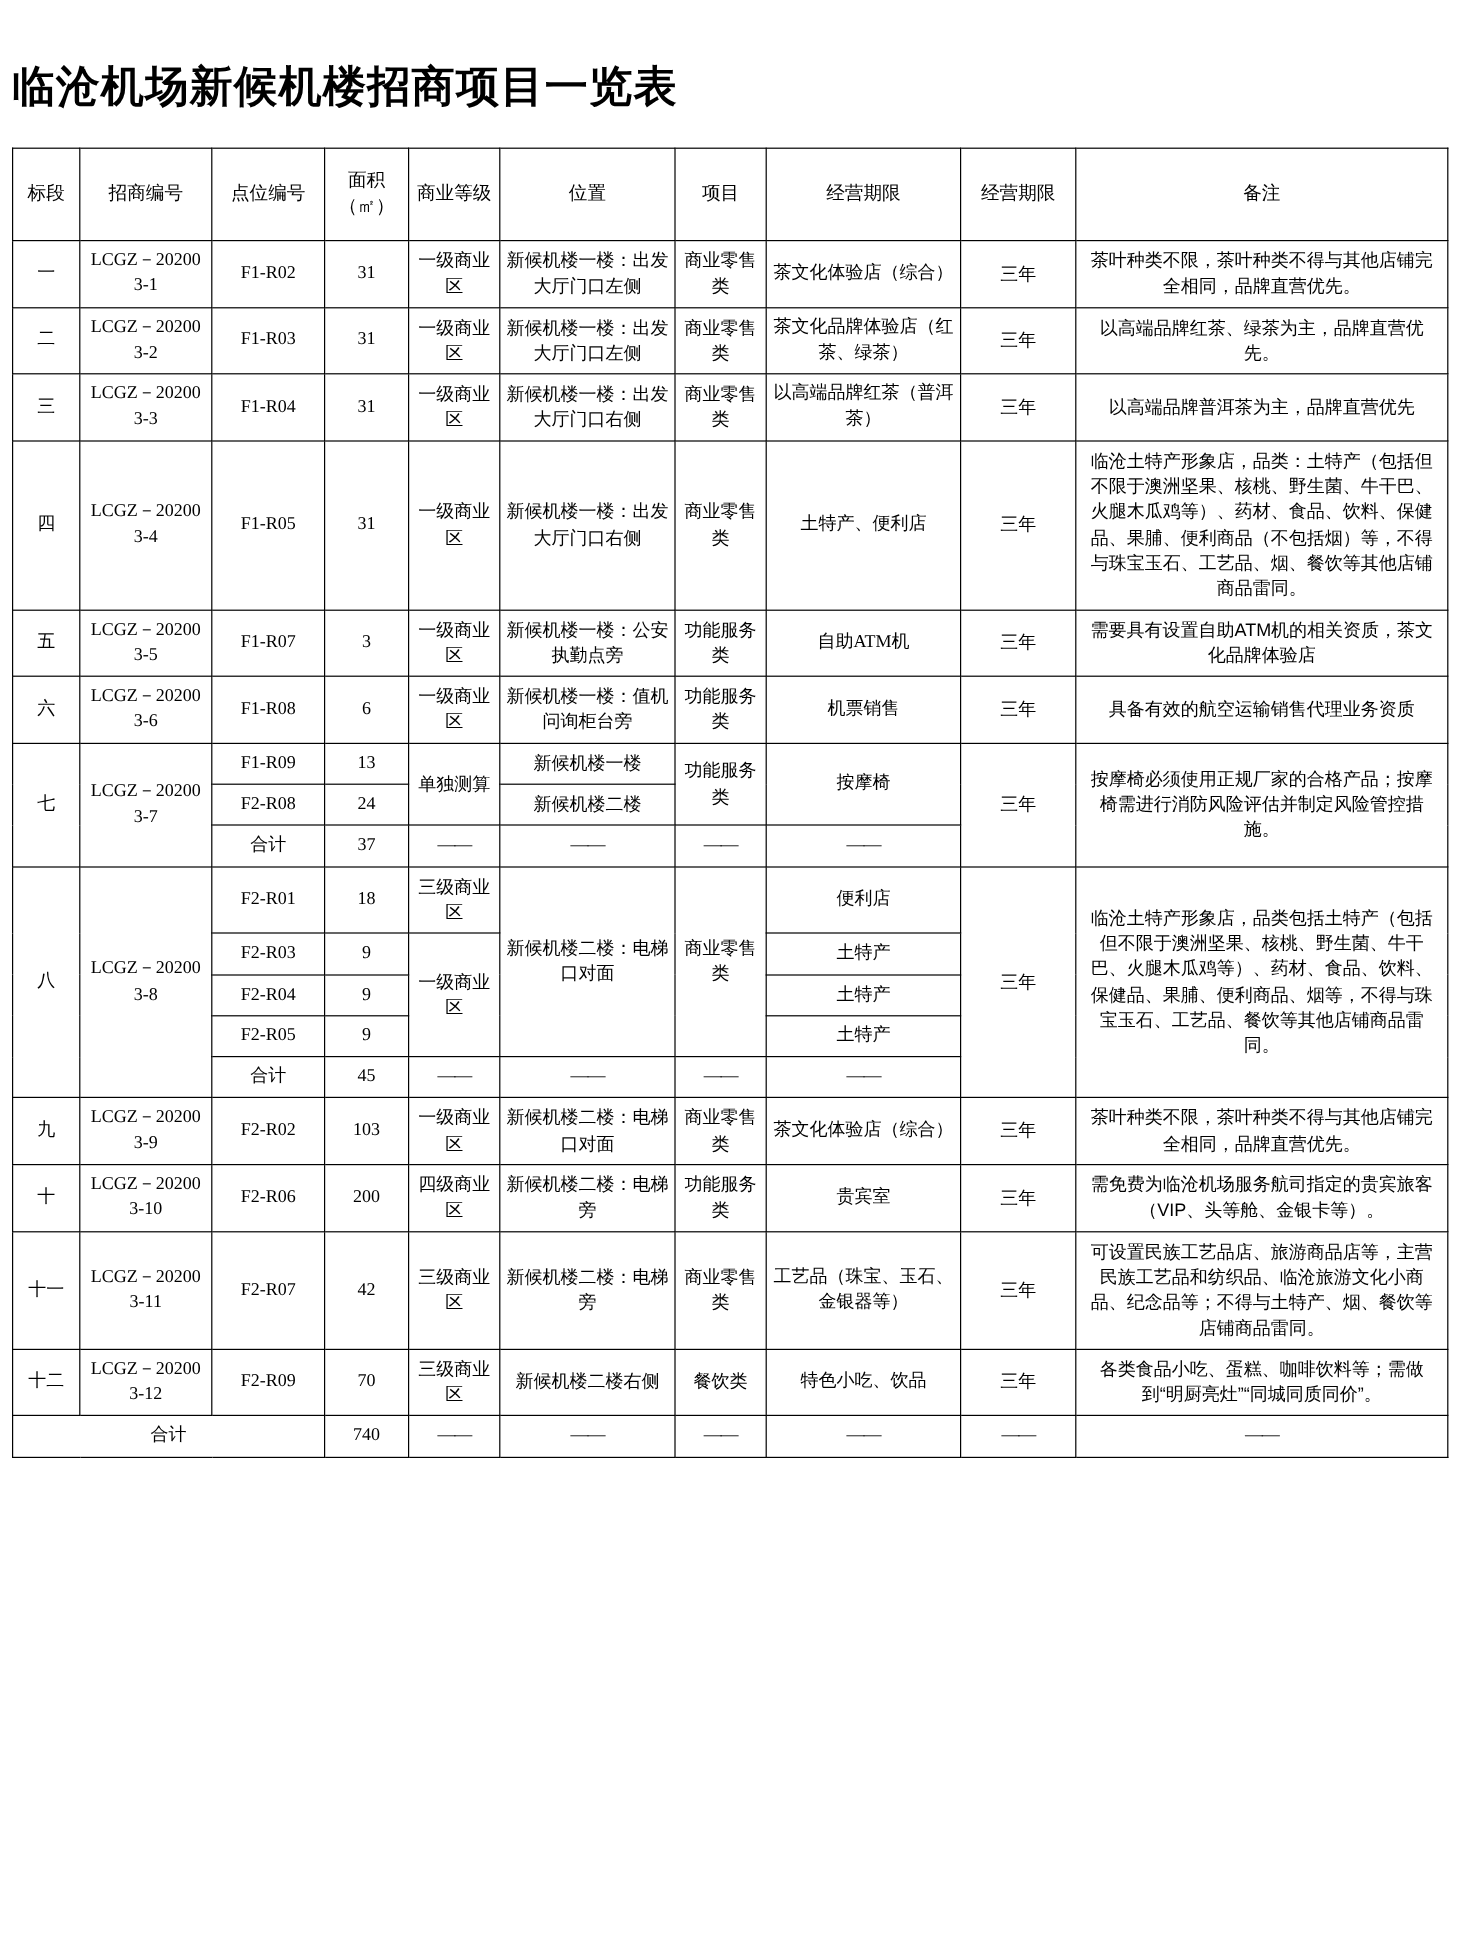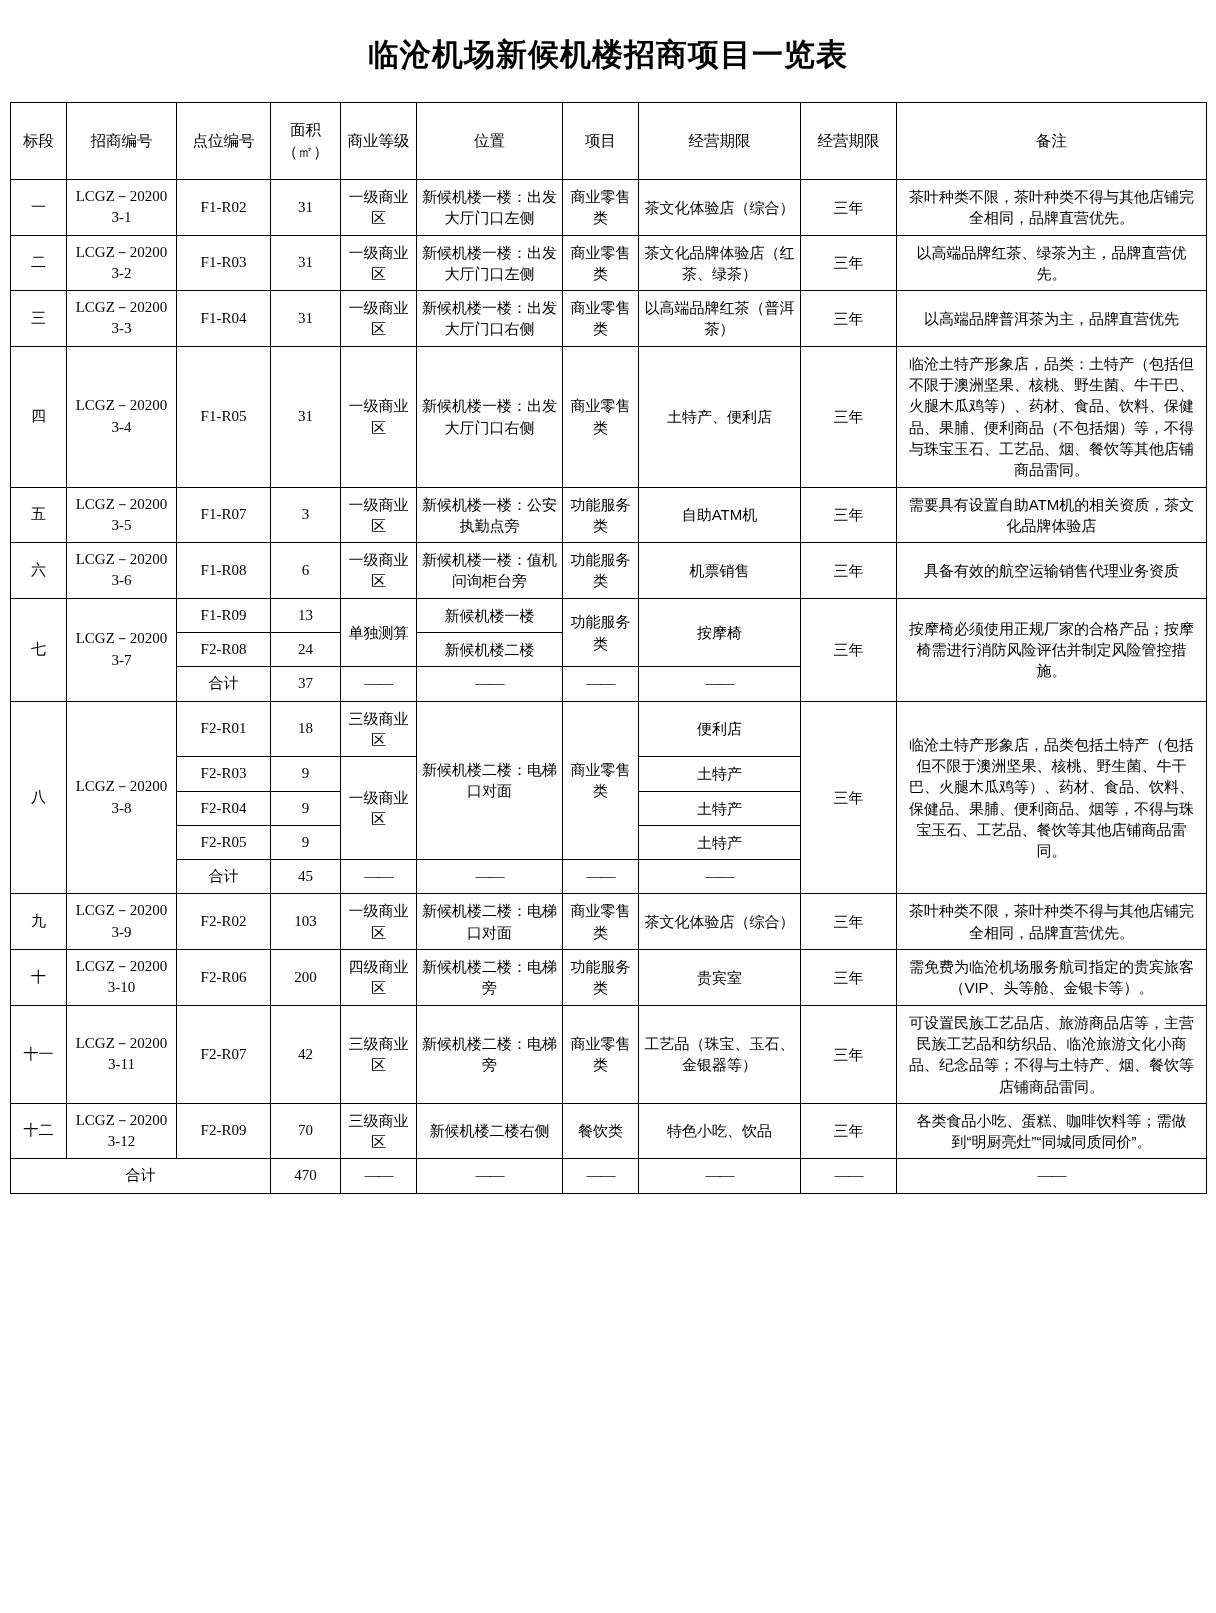--- a/index.html
+++ b/index.html
@@ -11,25 +11,24 @@
     width: 1216px;
     font-family: "Liberation Serif", "DejaVu Serif", serif;
     color: #000;
   }
   .page {
     width: 1216px;
     box-sizing: border-box;
     padding: 0 10px;
   }
   .doc-title {
-    text-align: center;
-    font-size: 31px;
+    font-size: 36px;
     font-weight: bold;
     letter-spacing: 1px;
-    padding: 34px 0 26px 0;
+    padding: 48px 0 26px 0;
     font-family: "Liberation Sans", "DejaVu Sans", sans-serif;
   }
   table.main {
     border-collapse: collapse;
     width: 1196px;
     margin: 0 auto;
     table-layout: fixed;
   }
   table.main td, table.main th {
     border: 1px solid #000;
@@ -48,21 +47,21 @@
   td.note, th.note {
     text-align: left;
     padding-left: 9px;
     padding-right: 9px;
     font-family: Liberation Sans, sans-serif;
     font-size: 15px;
     line-height: 1.5;
   }
   th.note { text-align: center; }
   td.biz {
-    font-family: Liberation Sans, sans-serif;
+    font-family: Liberation Serif, serif;
   }
   td.loc, td.cat, td.proj, td.grade, td.term {
     font-family: "Liberation Sans", "DejaVu Sans", sans-serif;
   }
   .dash {
     letter-spacing: -1px;
   }
   
   col.c-bid   { width: 56px; }
   col.c-no    { width: 110px; }
@@ -300,21 +299,21 @@
         <td class="grade">三级商业区</td>
         <td class="loc">新候机楼二楼右侧</td>
         <td class="proj">餐饮类</td>
         <td class="biz">特色小吃、饮品</td>
         <td class="term">三年</td>
         <td class="note">各类食品小吃、蛋糕、咖啡饮料等；需做到“明厨亮灶”“同城同质同价”。</td>
       </tr>
 
       <tr class="totalrow">
         <td colspan="3">合计</td>
-        <td>470</td>
+        <td>740</td>
         <td class="dash">——</td>
         <td class="dash">——</td>
         <td class="dash">——</td>
         <td class="dash">——</td>
         <td class="dash">——</td>
         <td class="dash" style="text-align:center">——</td>
       </tr>
 
     </tbody>
   </table>

